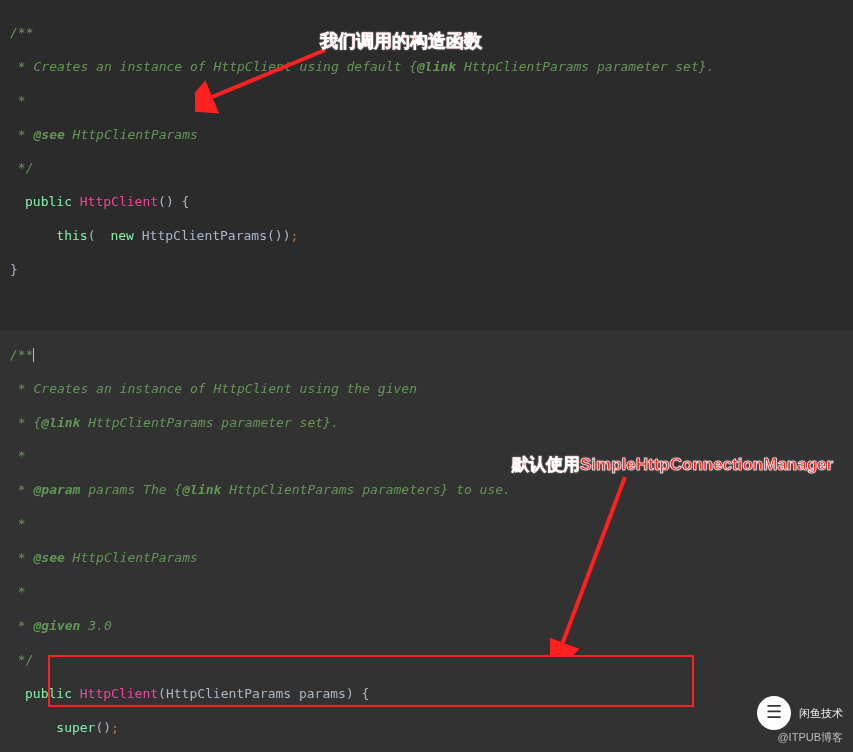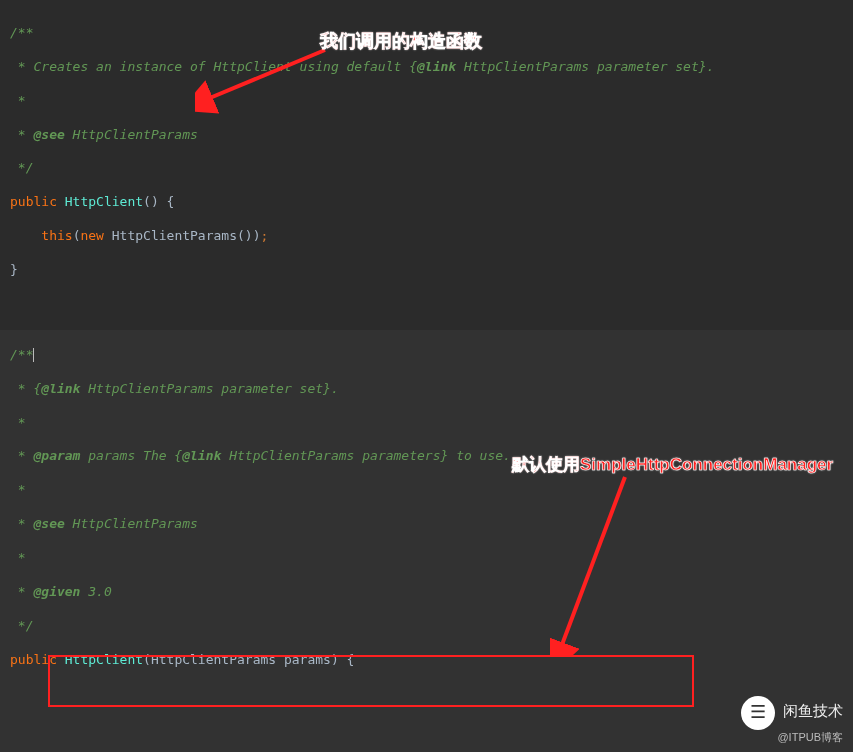--- a/index.html
+++ b/index.html
@@ -14,22 +14,22 @@
     position: relative;
     overflow: hidden;
   }
   .code-area {
     padding: 8px 0;
     white-space: pre;
   }
   .line { padding: 0 10px; min-height: 17px; }
   .javadoc { color: #629755; font-style: italic; }
   .javadoc-tag { color: #629755; font-style: italic; font-weight: bold; }
-  .keyword { color: #f97316; }
-  .identifier { color: #5eead4; }
+  .keyword { color: #86efac; margin-left: 15px; }
+  .identifier { color: #ec4899; }
   .paren { color: #a9b7c6; }
   .punct { color: #cc7832; }
   .plain { color: #a9b7c6; }
   .highlight-block { background: #323232; }
   
   .annotation1 {
     position: absolute;
     top: 30px; left: 320px;
     color: #ff2020;
     font-family: "Microsoft YaHei", sans-serif;
@@ -65,21 +65,21 @@
     color: #d0d0d0;
     font-family: "Microsoft YaHei", sans-serif;
     z-index: 6;
   }
   .wm-logo-row { display: flex; align-items: center; justify-content: flex-end; gap: 8px; }
   .wm-circle {
     width: 34px; height: 34px; border-radius: 50%;
     background: #fff; display: flex; align-items: center; justify-content: center;
     font-size: 18px; color: #333;
   }
-  .wm-name { color: #eee; font-size: 15px; font-style: normal; font-family: Liberation Mono, monospace; }
+  .wm-name { color: #eee; font-size: 11px; font-style: normal; }
   .wm-sub { color: #bbb; font-size: 11px; font-style: normal; margin-top: 0; }
   .cursor-caret {
     display: inline-block; width: 1px; height: 14px;
     background: #bbb; vertical-align: middle;
   }
 </style>
 </head>
 <body>
 
 <div class="code-area">
@@ -87,29 +87,31 @@
 <div class="line"><span class="javadoc"> * Creates an instance of HttpClient using default {</span><span class="javadoc-tag">@link</span><span class="javadoc"> HttpClientParams parameter set}.</span></div>
 <div class="line"><span class="javadoc"> *</span></div>
 <div class="line"><span class="javadoc"> * </span><span class="javadoc-tag">@see</span><span class="javadoc"> HttpClientParams</span></div>
 <div class="line"><span class="javadoc"> */</span></div>
 <div class="line"><span class="keyword">public</span> <span class="identifier">HttpClient</span><span class="paren">()</span> <span class="paren">{</span></div>
 <div class="line">    <span class="keyword">this</span><span class="paren">(</span><span class="keyword">new</span> <span class="plain">HttpClientParams</span><span class="paren">()</span><span class="paren">)</span><span class="punct">;</span></div>
 <div class="line"><span class="paren">}</span></div>
 <div class="line"></div>
 <div class="highlight-block">
 <div class="line"><span class="javadoc">/**</span><span class="cursor-caret"></span></div>
+<div class="line"><span class="javadoc"> * Creates an instance of HttpClient using the given </span></div>
 <div class="line"><span class="javadoc"> * {</span><span class="javadoc-tag">@link</span><span class="javadoc"> HttpClientParams parameter set}.</span></div>
 <div class="line"><span class="javadoc"> *</span></div>
 <div class="line"><span class="javadoc"> * </span><span class="javadoc-tag">@param</span><span class="javadoc"> params The {</span><span class="javadoc-tag">@link</span><span class="javadoc"> HttpClientParams parameters} to use.</span></div>
 <div class="line"><span class="javadoc"> *</span></div>
 <div class="line"><span class="javadoc"> * </span><span class="javadoc-tag">@see</span><span class="javadoc"> HttpClientParams</span></div>
 <div class="line"><span class="javadoc"> *</span></div>
 <div class="line"><span class="javadoc"> * </span><span class="javadoc-tag">@given</span><span class="javadoc"> 3.0</span></div>
 <div class="line"><span class="javadoc"> */</span></div>
 <div class="line"><span class="keyword">public</span> <span class="identifier">HttpClient</span><span class="paren">(</span><span class="plain">HttpClientParams params</span><span class="paren">)</span> <span class="paren">{</span></div>
+<div class="line">    <span class="keyword">super</span><span class="paren">()</span><span class="punct">;</span></div>
 
 
 
 
 
 
 
 
 
 

